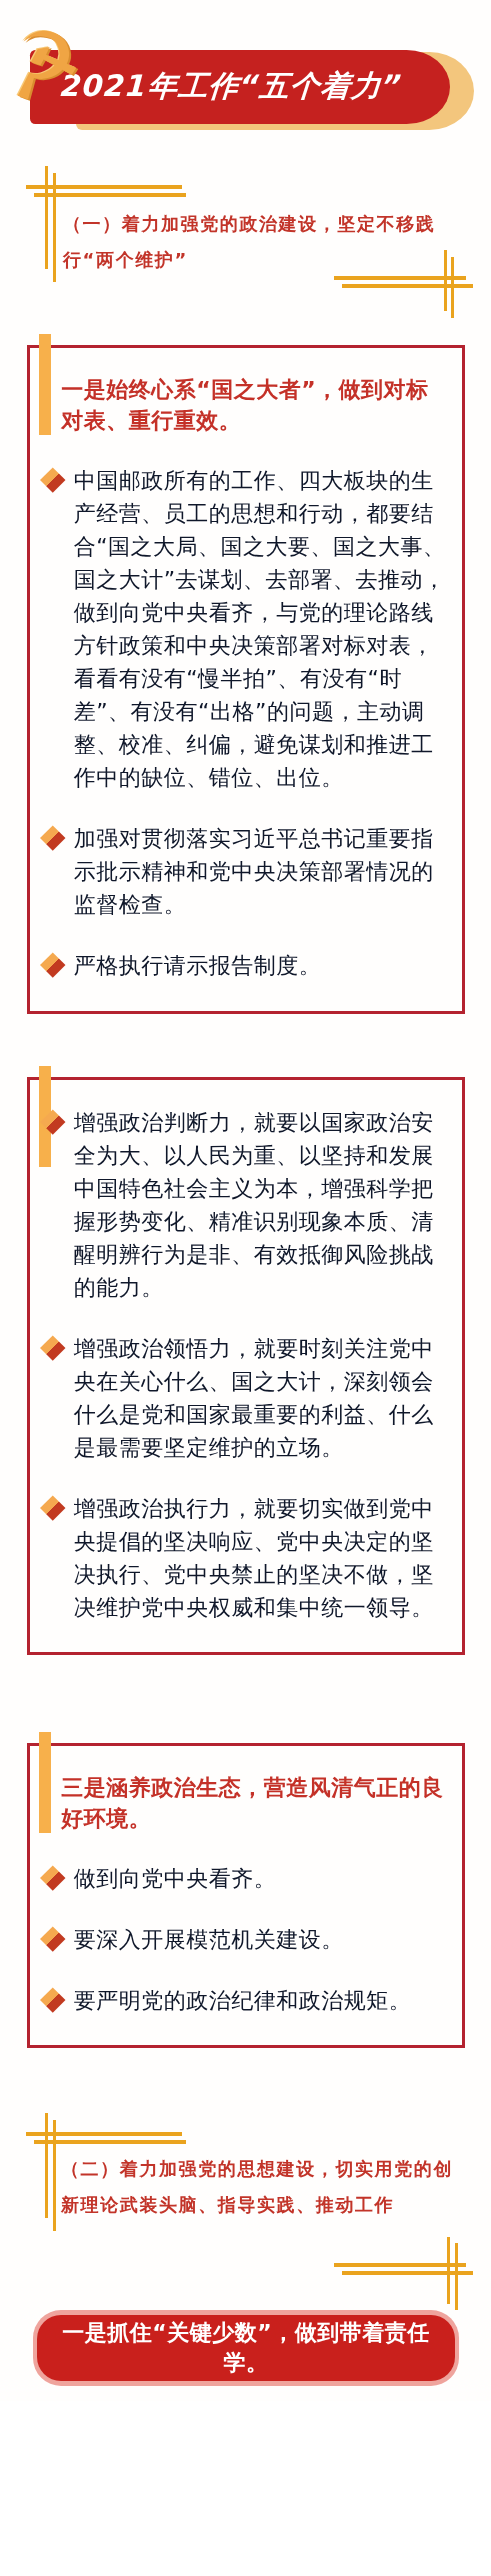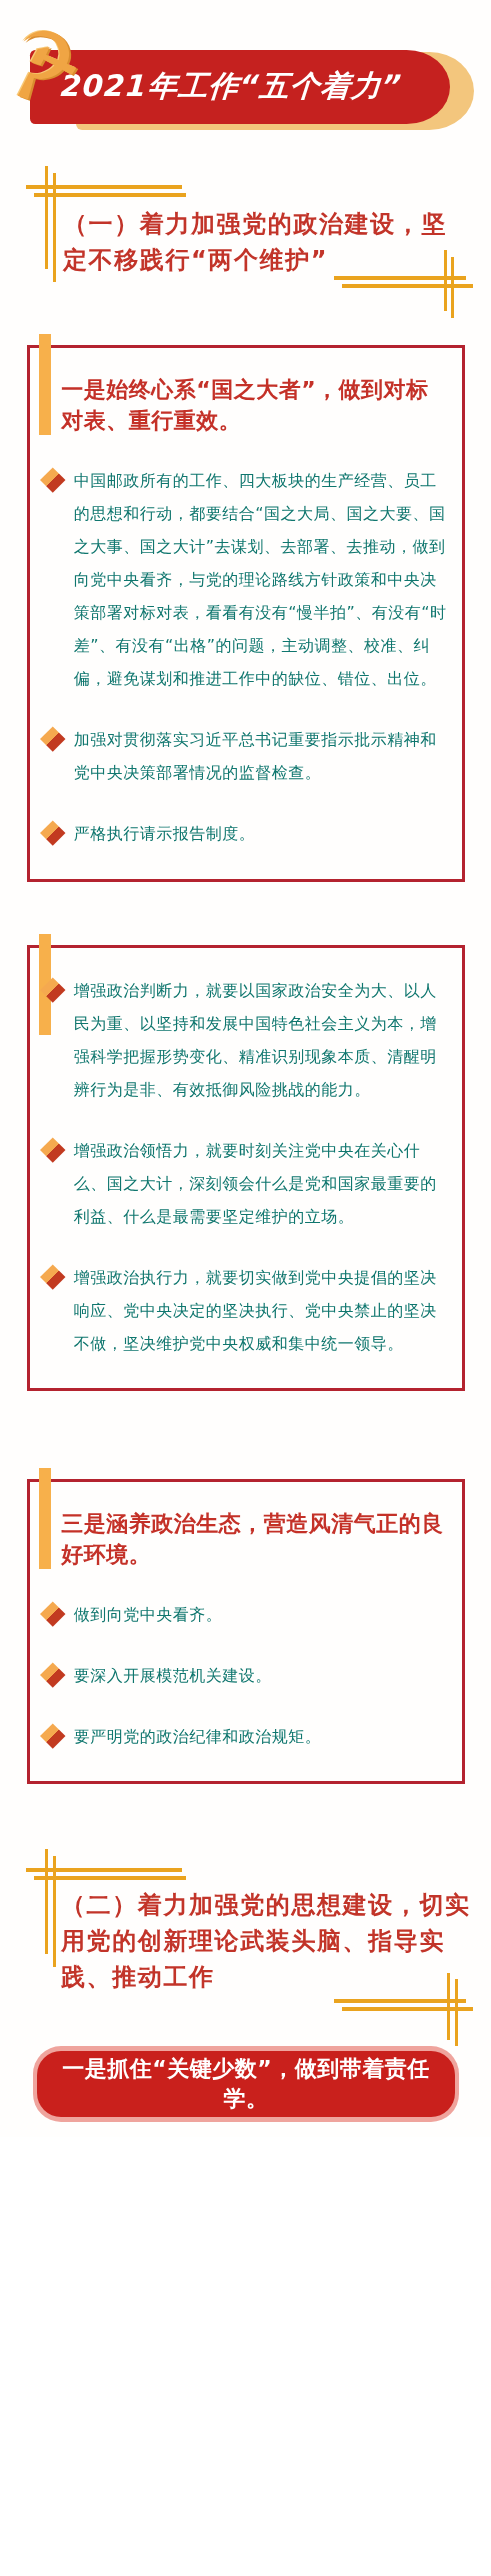--- a/index.html
+++ b/index.html
@@ -17,37 +17,37 @@
     letter-spacing:1.1px;transform:skewX(-4deg);white-space:nowrap;padding-right:16.4px;}
   .emblem{position:absolute;left:4.4px;top:22px;font-size:87px;line-height:87px;
     color:#f0a544;transform:rotate(-14deg);
     text-shadow:1.6px 1.6px 0 #d98d2f, -1.1px -1.1px 0 #f8c977;}
 
   
   .heading-block{position:relative;}
   .hb1{height:186px;}
   .hb2{height:207px;margin-top:55px;}
   .gold-line{position:absolute;background:#eaa31e;}
-  .heading-text{position:absolute;color:#c23429;font-weight:bold;font-size:24px;
+  .heading-text{position:absolute;color:#c23429;font-weight:bold;font-size:18px;
     line-height:36px;letter-spacing:1.6px;margin:0;}
   .hb1 .heading-text{left:63px;top:63px;width:407px;}
   .hb2 .heading-text{left:61px;top:48px;width:410px;}
 
   
   .card{position:relative;margin:0 27px;border:3.3px solid #b4232f;background:#fffefd;
     padding:26px 11px 25px 13.7px;}
   .card1{margin-top:16.4px;}
   .card2{margin-top:63px;}
   .card3{margin-top:88px;}
   .gold-bar{position:absolute;left:8.7px;top:-14px;width:12px;height:101px;background:#f7b04b;}
   .card-title{color:#c43128;font-weight:bold;font-size:22px;line-height:31px;
     letter-spacing:0.5px;margin:0 5.5px 28px 17.5px;}
   .card ul{list-style:none;margin:0;padding:0;}
   .card li{position:relative;padding-left:30px;margin:0 0 28px 0;
-    font-size:16px;line-height:33px;color:#0f766e;letter-spacing:0.5px;}
+    font-size:22px;line-height:33px;color:#0f172a;letter-spacing:0.5px;}
   .card li:last-child{margin-bottom:3.3px;}
   .diamond{position:absolute;left:0;top:7px;width:17.5px;height:17.5px;
     background:linear-gradient(90deg,#f5a94f 50%,#c23a20 50%);transform:rotate(45deg);}
 
   
   .pill{margin:0 33px;background:#efa49d;border-radius:28px;padding:4.4px;}
   .pill-inner{background:#c9201c;border-radius:24px;min-height:42px;
     display:flex;align-items:center;justify-content:center;}
   .pill-label{color:#ffffff;font-weight:bold;font-size:22px;letter-spacing:0.5px;
     padding:3.3px 16.4px;text-align:center;}

